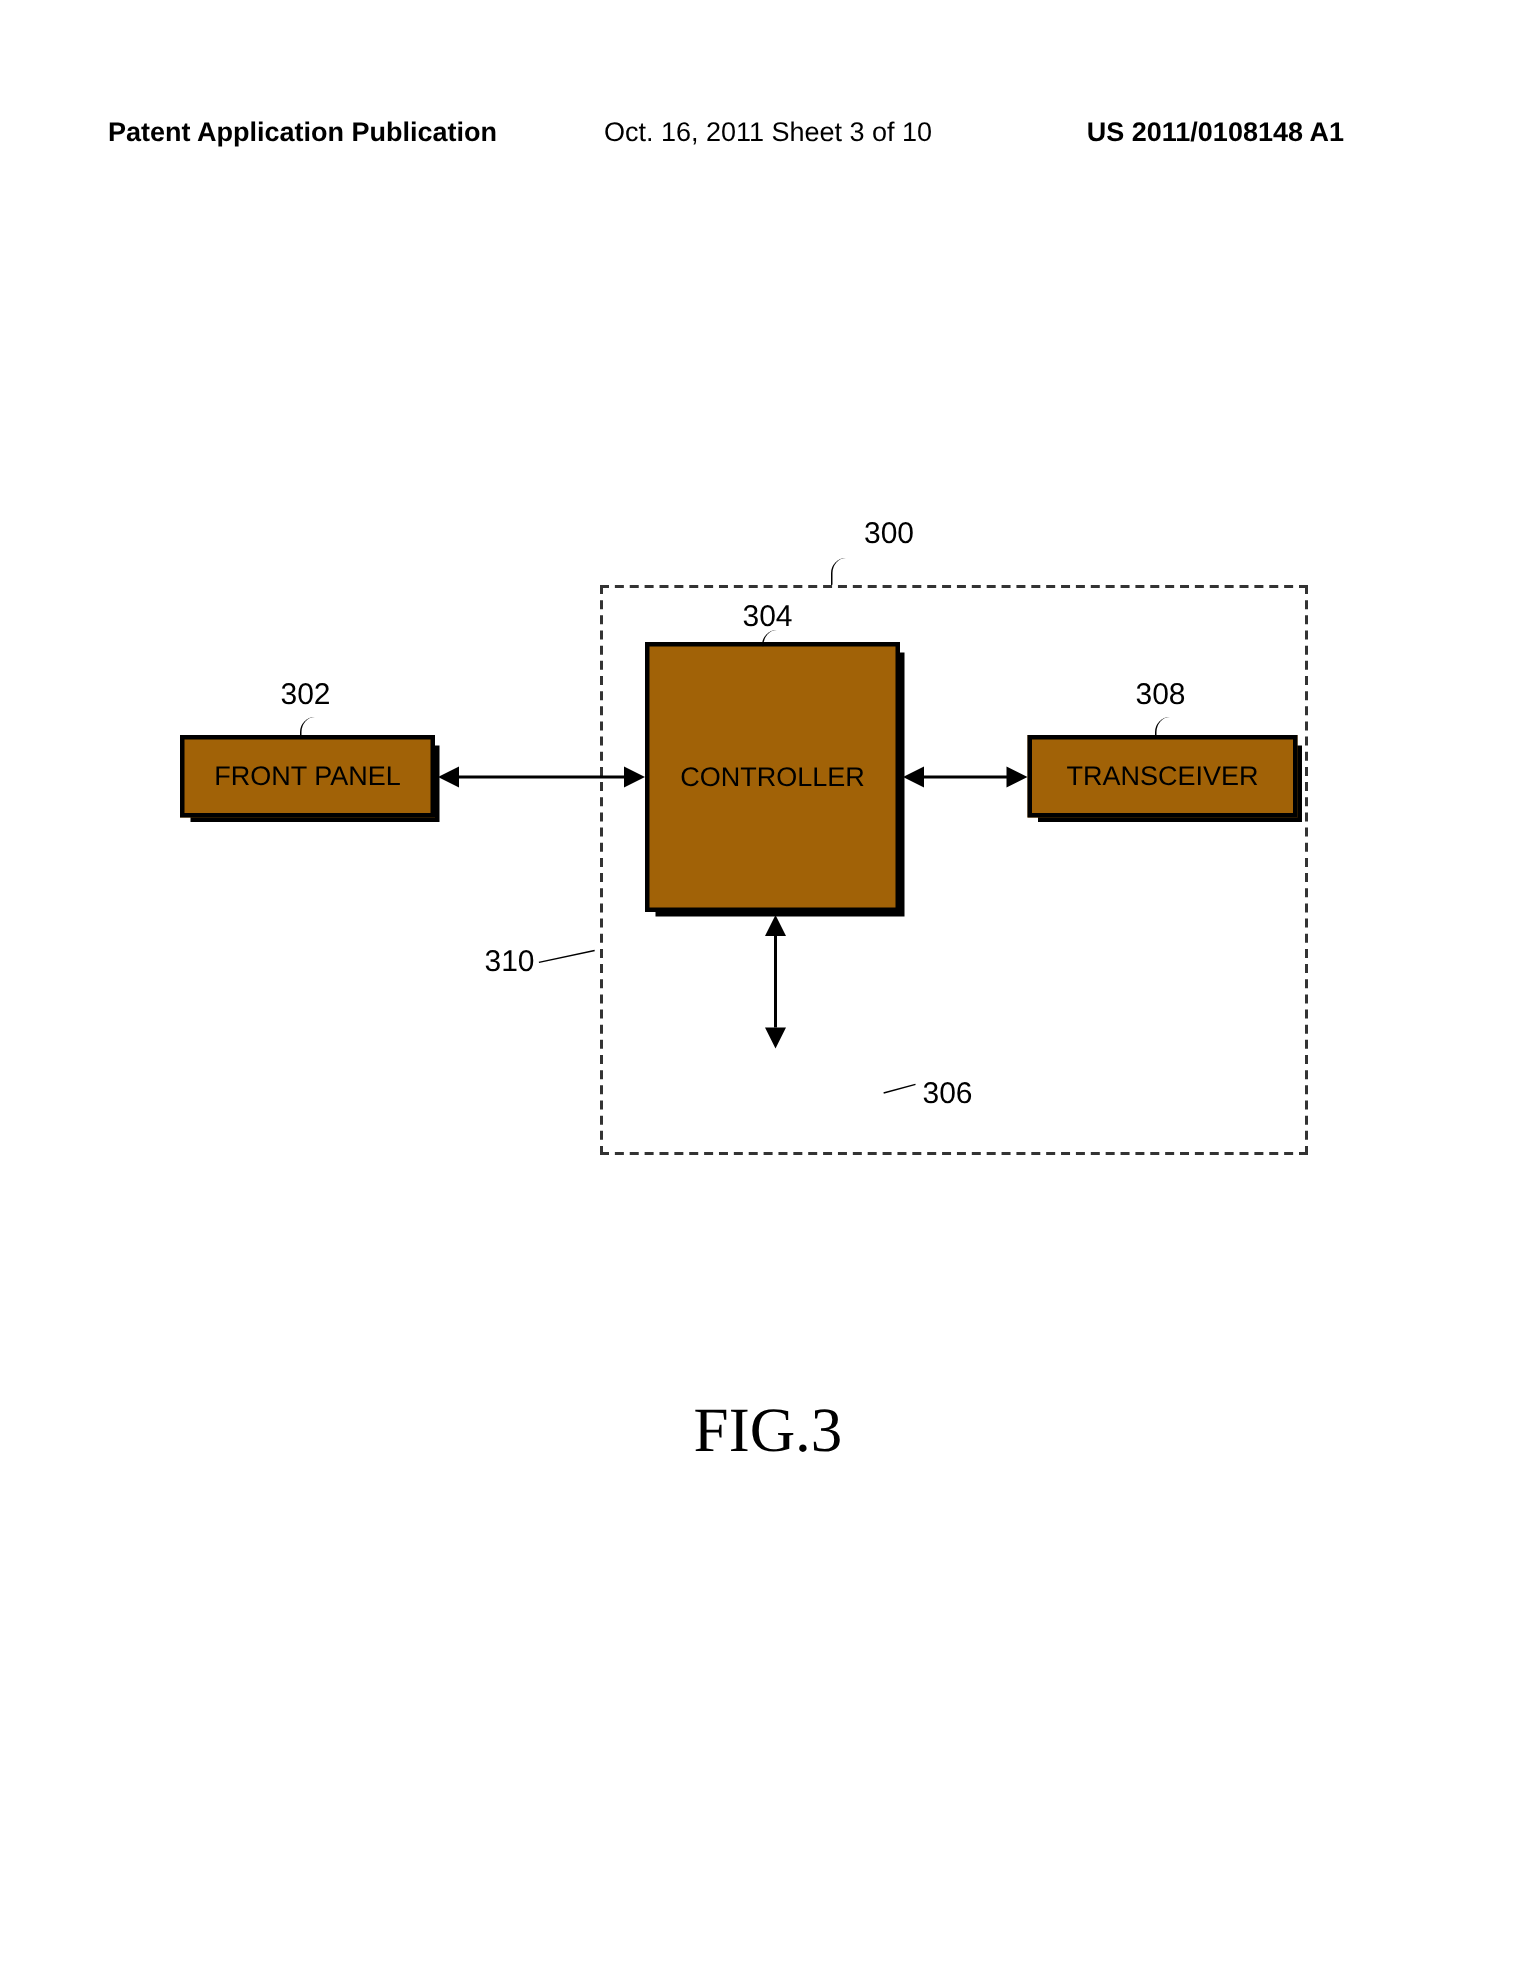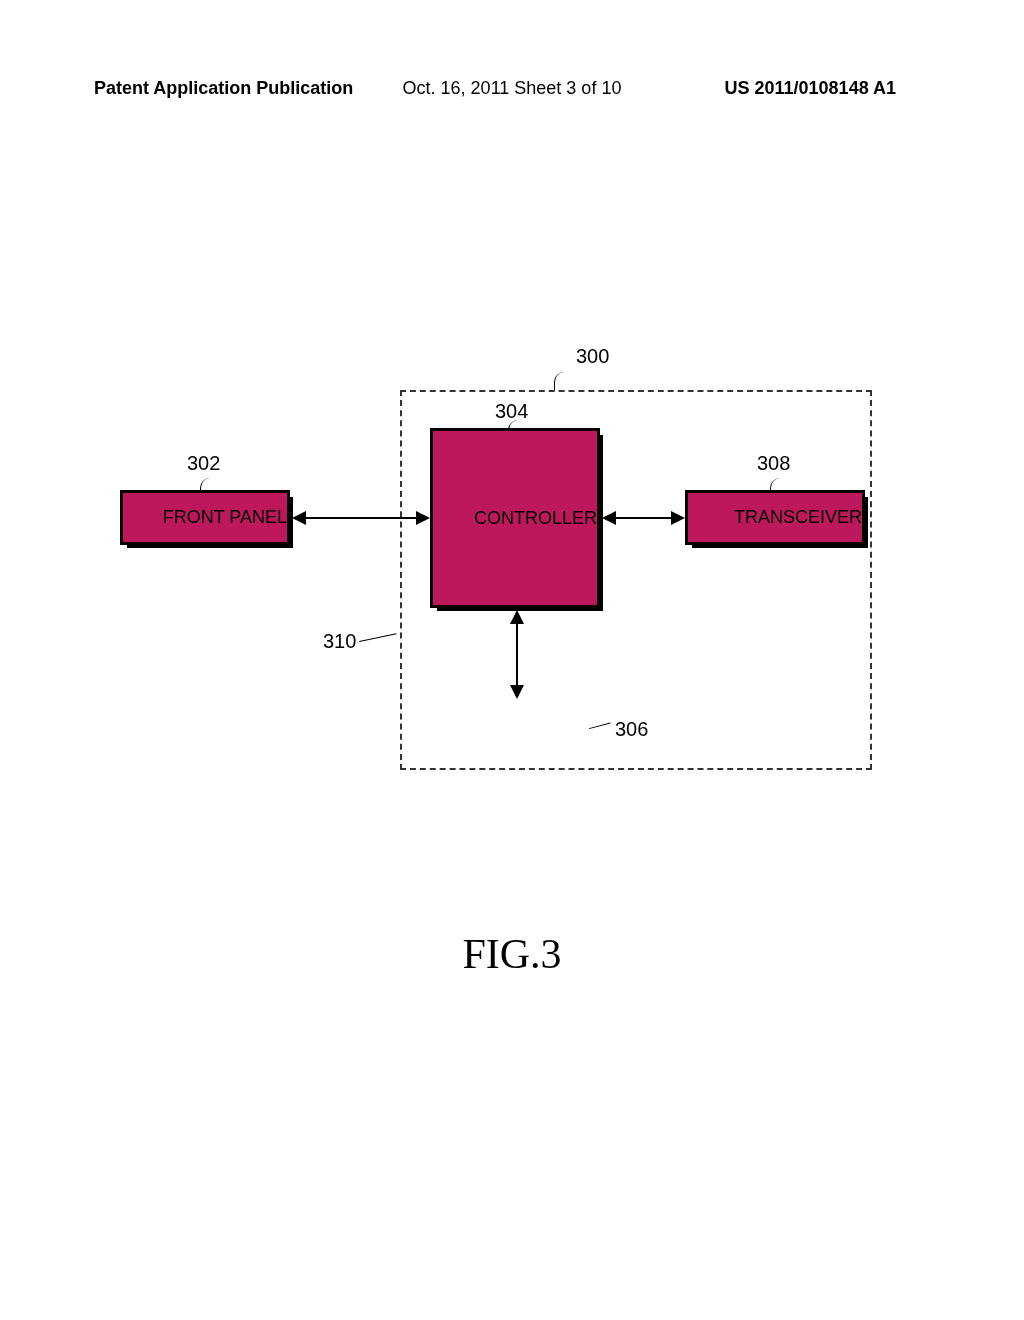--- a/index.html
+++ b/index.html
@@ -14,21 +14,21 @@
       font-family: Arial, Helvetica, sans-serif;
       position: relative;
     }
     .header {
       position: absolute;
       top: 78px;
       left: 0;
       right: 0;
       display: flex;
       justify-content: space-between;
-      padding: 0 128px 0 94px;
+      padding: 0 128px 0 72px;
       font-size: 18px;
     }
     .header-left {
       font-weight: bold;
     }
     .header-center {
       position: absolute;
       left: 50%;
       transform: translateX(-50%);
     }
@@ -46,24 +46,24 @@
       position: absolute;
       top: 50px;
       left: 280px;
       width: 472px;
       height: 380px;
       border: 2px dashed #333;
     }
     .block {
       position: absolute;
       border: 3px solid black;
-      background: #be185d;
+      background: #a16207;
       display: flex;
       align-items: center;
-      justify-content: flex-end;
+      justify-content: center;
       font-size: 18px;
       font-weight: normal;
     }
     .block::after {
       content: "";
       position: absolute;
       top: 4px;
       left: 4px;
       right: -6px;
       bottom: -6px;

